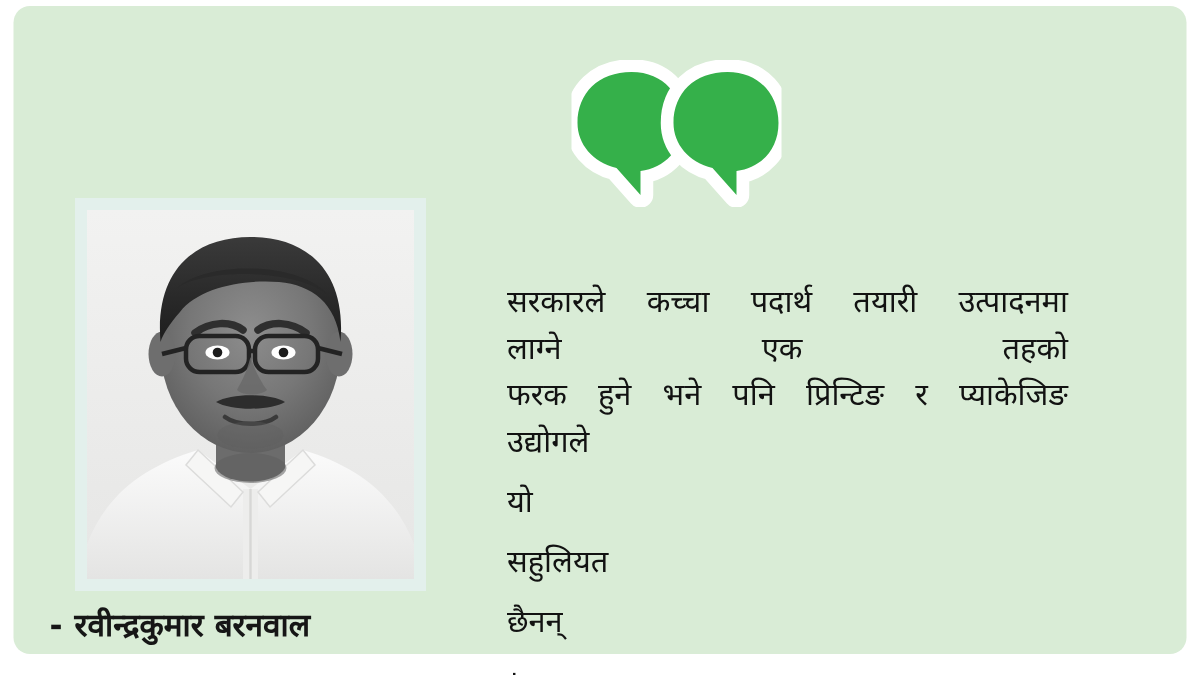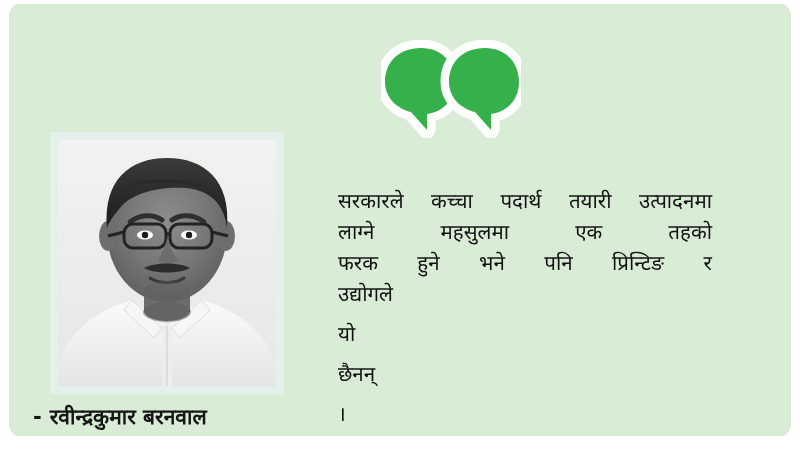--- a/index.html
+++ b/index.html
@@ -239,35 +239,36 @@
     <div class="quote-text">
       <span class="line">
           <span>सरकारले</span>
           <span>कच्चा</span>
           <span>पदार्थ</span>
           <span>तयारी</span>
           <span>उत्पादनमा</span>
         </span>
       <span class="line">
           <span>लाग्ने</span>
-          <span>महसुलमा</span>
           <span>एक</span>
           <span>तहको</span>
         </span>
       <span class="line">
           <span>फरक</span>
           <span>हुने</span>
           <span>भने</span>
           <span>पनि</span>
           <span>प्रिन्टिङ</span>
           <span>र</span>
+          <span>प्याकेजिङ</span>
         </span>
       <span class="line last">
           <span>उद्योगले</span>
           <span>यो</span>
+          <span>सहुलियत</span>
           <span>छैनन्</span>
           <span>।</span>
         </span>
     </div>
 
     <div class="attribution">
       <span class="dash">-</span>
       <span>रवीन्द्रकुमार बरनवाल</span>
     </div>
 

